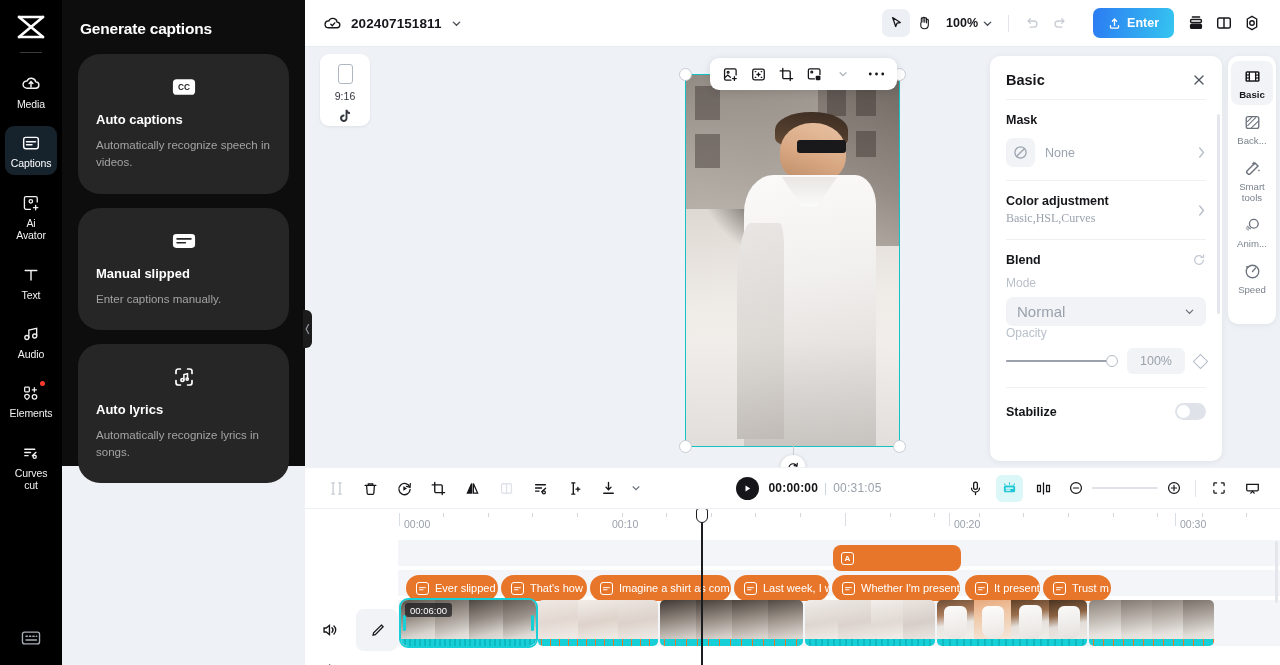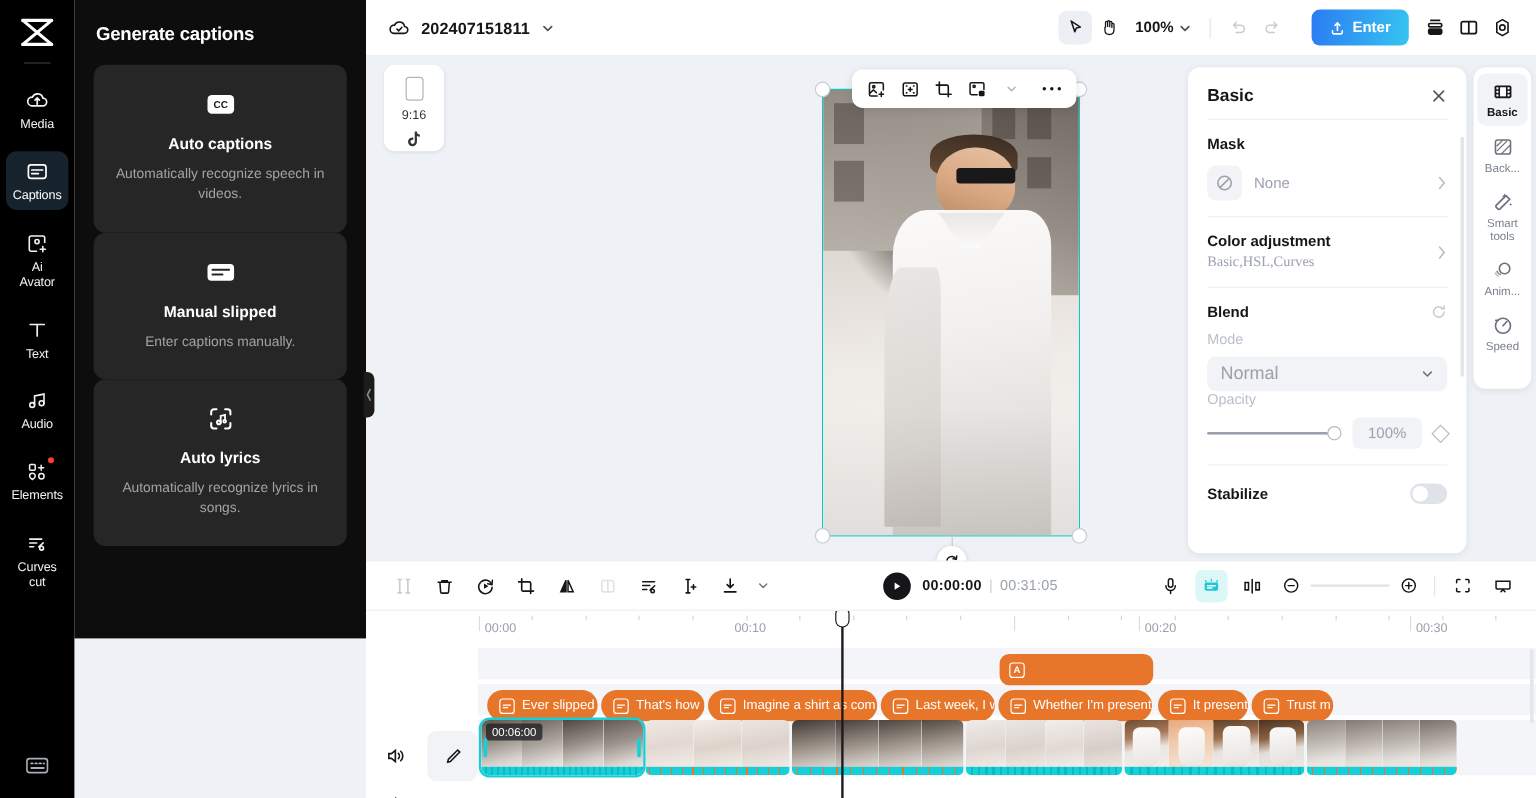--- a/index.html
+++ b/index.html
@@ -29,27 +29,27 @@
     font-size: 10.5px; color: #f2f2f2; line-height: 1.18; text-align: center;
     letter-spacing: -.1px;
   }
   .rail-item.active { background: #16222c; }
   .rail-item.active .rl { color: #fff; }
   .rail-dot { position: absolute; width: 5px; height: 5px; border-radius: 50%; background: #ff3b30; top: 5px; right: 12px; }
   .rail-bottom { position: absolute; bottom: 18px; left: 0; width: 62px; display: flex; justify-content: center; }
 
   
   .panel {
-    position: absolute; left: 62px; top: 0; width: 243px; height: 532px;
+    position: absolute; left: 62px; top: 0; width: 243px; height: 466px;
     background: #0d0d0d; padding: 14px 16px 0; z-index: 15;
   }
   .panel-title { color: #fff; font-size: 15.5px; font-weight: bold; margin: 6px 2px 16px; letter-spacing: -.2px; }
   .cap-card {
-    background: #262626; border-radius: 10px; padding: 20px 18px 22px;
-    text-align: center; cursor: pointer;
+    background: #262626; border-radius: 22px; padding: 20px 18px 22px;
+    text-align: left; margin-bottom: 14px; cursor: pointer;
   }
   .cap-ico { width: 26px; height: 26px; margin: 0 auto 12px; display: flex; align-items: center; justify-content: center; }
   .cap-name { color: #fff; font-size: 13px; font-weight: bold; margin-bottom: 10px; }
   .cap-desc { color: #a3a3a3; font-size: 11.5px; line-height: 1.5; }
   .panel-handle {
     position: absolute; left: 303px; top: 310px; width: 9px; height: 38px;
     background: #1c1c1c; border-radius: 0 6px 6px 0; z-index: 16; cursor: pointer;
     display: flex; align-items: center; justify-content: center;
   }
 

